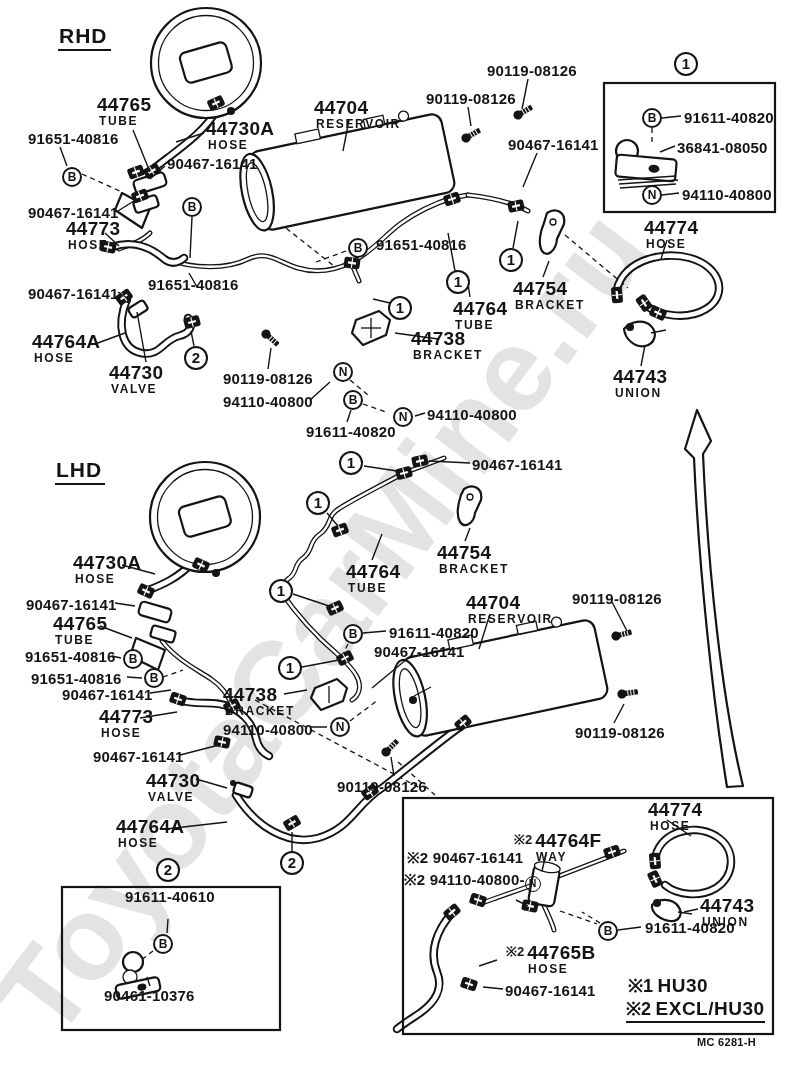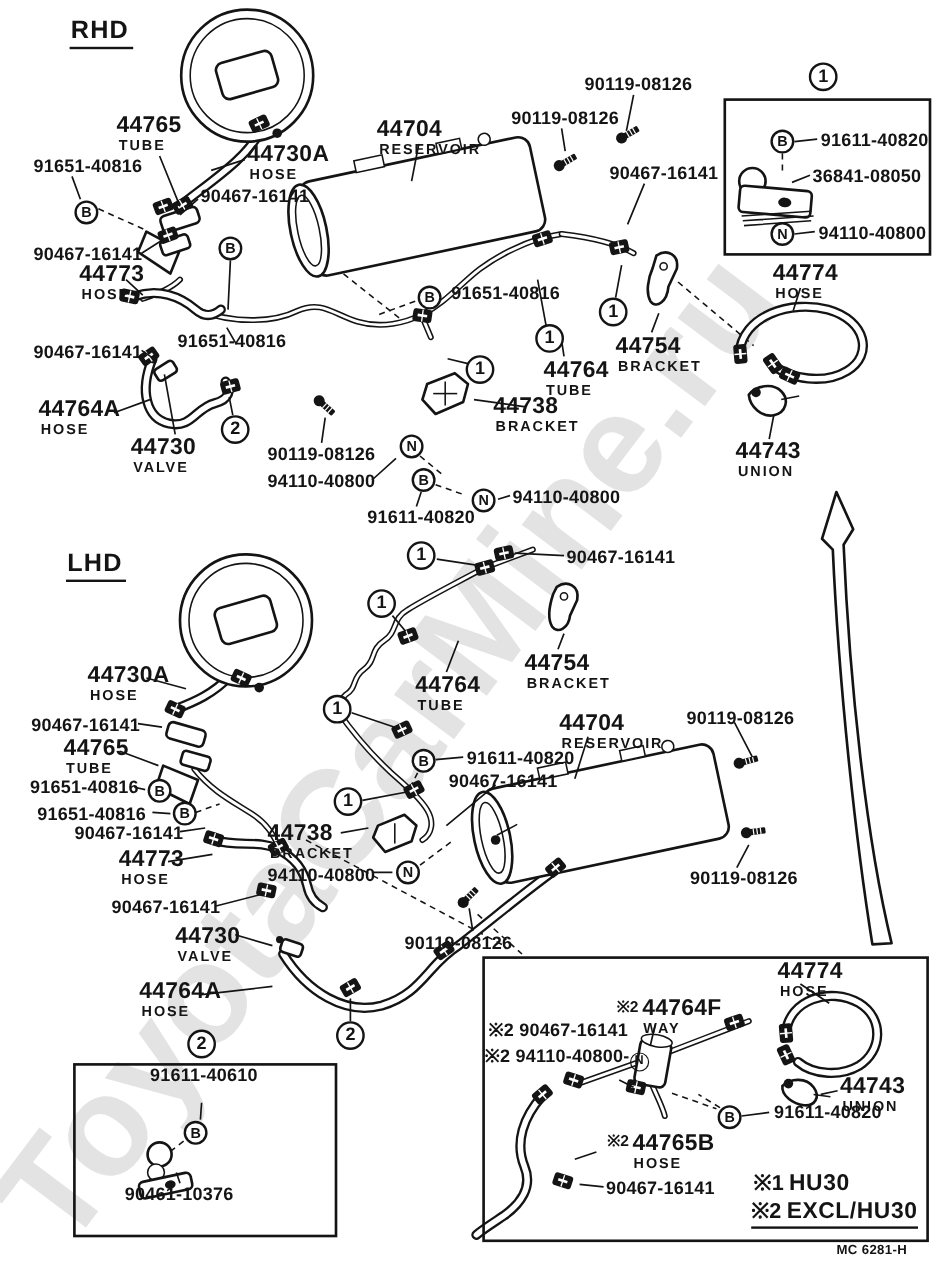--- a/index.html
+++ b/index.html
@@ -300,21 +300,21 @@
       M618,930 L641,927 M497,960 L479,966 M503,989 L483,987 M168,919 L167,933 M150,986 L147,977"></path>
   </g>
 
   <rect x="604" y="83" width="171" height="129" class="bx"></rect>
   <rect x="62" y="887" width="218" height="143" class="bx"></rect>
   <rect x="403" y="798" width="370" height="236" class="bx"></rect>
 
   <path class="k" d="M727,787 C713,700 699,570 694,458 L685,449 L697,410 L711,441 L703,454 C708,570 722,700 743,786 L727,787 Z"></path>
 </svg>
 
-<div class="sec" style="left:58px;top:14px">RHD</div>
+<div class="sec" style="left:58px;top:24px">RHD</div>
 <div class="sec" style="left:55px;top:458px">LHD</div>
 
 <div class="lbl" style="left:97px;top:95px">
       <div class="pn">44765</div>
       <div class="pd">TUBE</div>
     </div>
 <div class="lbl" style="left:206px;top:119px">
       <div class="pn">44730A</div>
       <div class="pd">HOSE</div>
     </div>

